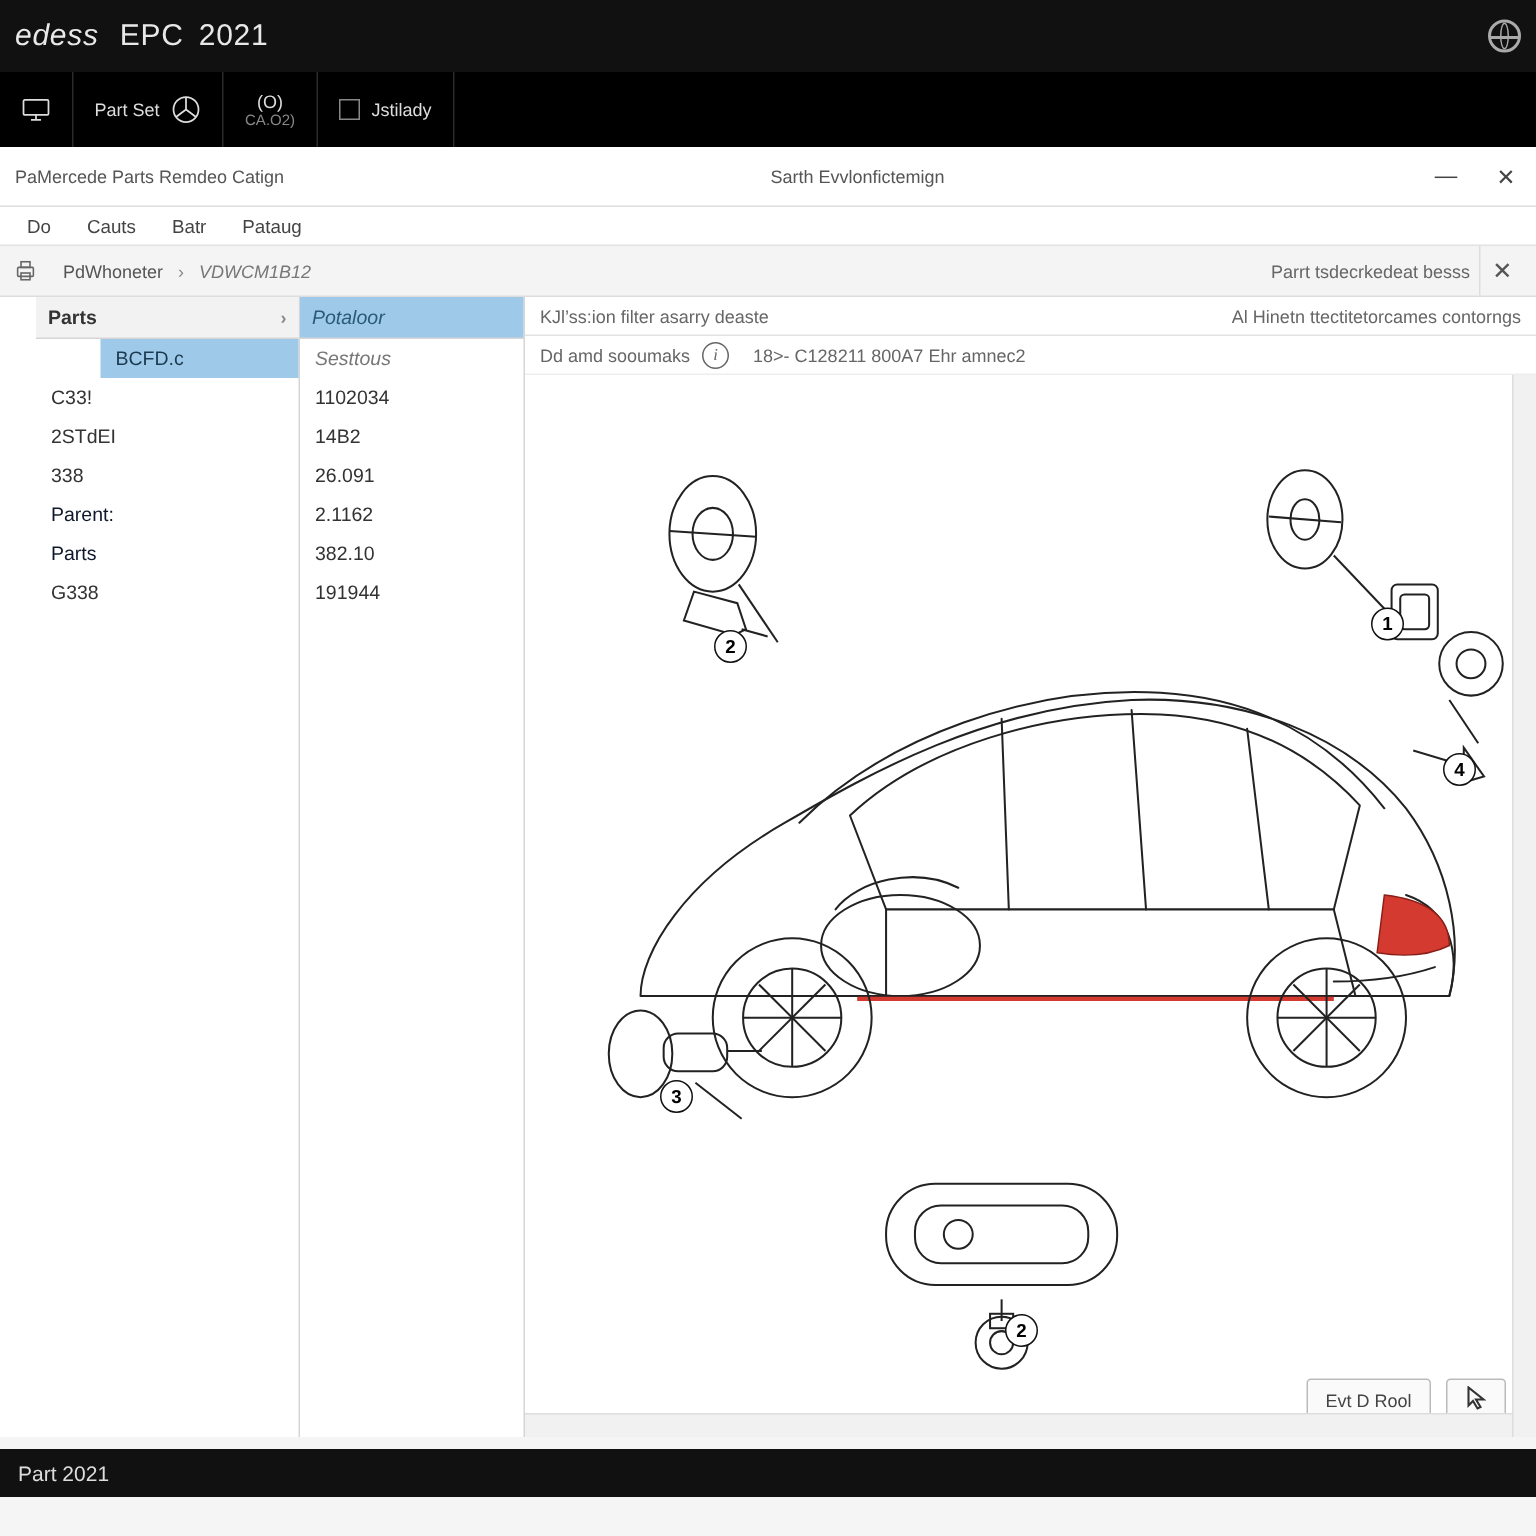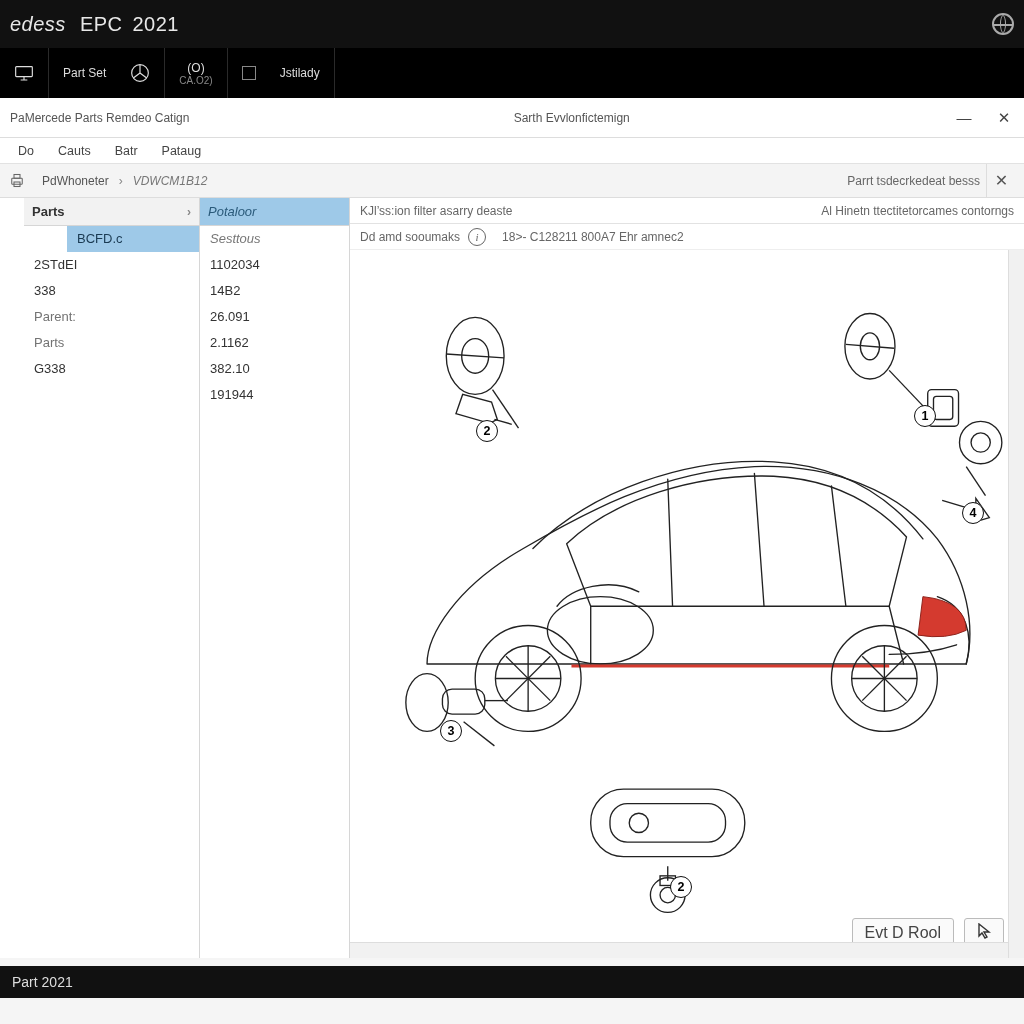--- a/index.html
+++ b/index.html
@@ -10,21 +10,21 @@
   .appbar .prod { font-weight: 400; padding-right: 10px; }
   .appbar .year { font-weight: 300; }
   .appbar .spacer { flex:1; }
   .appbar .globe { width: 22px; height: 22px; border:2px solid #aaa; border-radius:50%; position:relative; }
   .appbar .globe::before, .appbar .globe::after { content:""; position:absolute; border:1px solid #aaa; }
   .appbar .globe::before { inset:0 6px; border-radius:50%; }
   .appbar .globe::after { left:0; right:0; top:9px; height:0; }
   
   .toolbar { background:#000; height:50px; display:flex; align-items:stretch; color:#ddd; font-size:13px; }
   .toolbar .tbtn { display:flex; flex-direction:column; align-items:center; justify-content:center; padding:0 14px; border-right:1px solid #2a2a2a; cursor:pointer; }
-  .toolbar .tbtn.row { flex-direction:row; gap:24px; }
+  .toolbar .tbtn.row { flex-direction:row; gap:8px; }
   .toolbar .tbtn .ico { width:20px; height:18px; display:flex; align-items:center; justify-content:center; }
   .toolbar .tbtn .ico svg { stroke:#ddd; fill:none; stroke-width:1.4; }
   .toolbar .lbl { font-size:12px; }
   .toolbar .sub { font-size:10px; color:#888;text-align:right; }
   .toolbar .chk { width:14px; height:14px; border:1px solid #888; display:inline-block; }
   
   .win-titlebar { background:#fff; border-bottom:1px solid #ddd; height:40px; display:flex; align-items:center; font-size:12px; color:#555; }
   .win-titlebar .left { padding:0 10px; }
   .win-titlebar .center { flex:1; text-align:center; }
   .win-titlebar .winbtns { display:flex; }
@@ -47,32 +47,32 @@
   .col { border-right:1px solid #d6d6d6; }
   .col1 { width:176px; }
   .col2 { width:150px; }
   .col-head { background:#f2f2f2; border-bottom:1px solid #d6d6d6; height:28px; display:flex; align-items:center; justify-content:space-between; padding:0 8px; font-size:13px; font-weight:600; color:#333; }
   .col-head .chev { color:#888; font-size:12px; }
   .col2 .col-head { background:#9ec9e8; color:#2a5a7a; font-style:italic; font-weight:400; }
   .list { font-size:13px; }
   .list .row { padding:5px 10px; cursor:pointer; color:#333; border-bottom:1px solid transparent; }
   .list .row.sel { background:#9ec9e8; color:#1a3a52;margin-left:43px; }
   .list .row.muted { color:#777; font-style:italic; }
-  .list .row.lblrow { color:#737373; }
+  .list .row.lblrow { color:#0f172a; }
   
   .diagram { flex:1; display:flex; flex-direction:column; }
   .diagram .dhead { height:26px; border-bottom:1px solid #e2e2e2; display:flex; align-items:center; font-size:12px; color:#666; padding:0 10px; }
   .diagram .dhead .spacer { flex:1; }
   .diagram .dsub { height:26px; border-bottom:1px solid #eee; display:flex; align-items:center; font-size:12px; color:#666; padding:0 10px; gap:8px; }
   .diagram .dsub .iico { width:18px; height:18px; border:1.5px solid #666; border-radius:50%; display:flex; align-items:center; justify-content:center; font-family:Georgia,serif; font-style:italic; font-size:11px; }
   .diagram .canvas-wrap { flex:1; position:relative; background:#fff; }
   .diagram .canvas-wrap svg.car { position:absolute; inset:0; }
   .callout { position:absolute; width:22px; height:22px; border:1.6px solid #111; border-radius:50%; background:#fff; display:flex; align-items:center; justify-content:center; font-size:12.5px; font-weight:600; cursor:pointer; }
   .bottom-btns { position:absolute; right:20px; bottom:10px; display:flex; gap:10px; }
-  .bottom-btns .btn { border:1px solid #bbb; background:#fafafa; padding:4px 12px; font-size:16px; border-radius:3px; cursor:pointer; color:#444; display:flex; align-items:center; gap:6px; }
+  .bottom-btns .btn { border:1px solid #bbb; background:#fafafa; padding:4px 12px; font-size:12px; border-radius:3px; cursor:pointer; color:#444; display:flex; align-items:center; gap:6px; }
   .scroll-stub-v { position:absolute; right:0; top:0; bottom:0; width:16px; background:#f1f1f1; border-left:1px solid #ddd; }
   .scroll-stub-h { position:absolute; left:0; right:16px; bottom:0; height:16px; background:#f1f1f1; border-top:1px solid #ddd; }
   
   .footgap { height:8px; background:#f5f5f5; }
   .footer { background:#111; color:#ddd; height:32px; display:flex; align-items:center; padding:0 12px; font-size:14px; }
 </style>
 </head>
 <body>
 
 <div class="appbar">
@@ -145,20 +145,21 @@
 
 <div class="main">
 
   <div class="col col1">
     <div class="col-head">
       <span>Parts</span>
       <span class="chev">›</span>
     </div>
     <div class="list">
       <div class="row sel">BCFD.c</div>
+      <div class="row">C33!</div>
       <div class="row">2STdEI</div>
       <div class="row">338</div>
       <div class="row lblrow">Parent:</div>
       <div class="row lblrow">Parts</div>
       <div class="row">G338</div>
     </div>
   </div>
 
   <div class="col col2">
     <div class="col-head">

